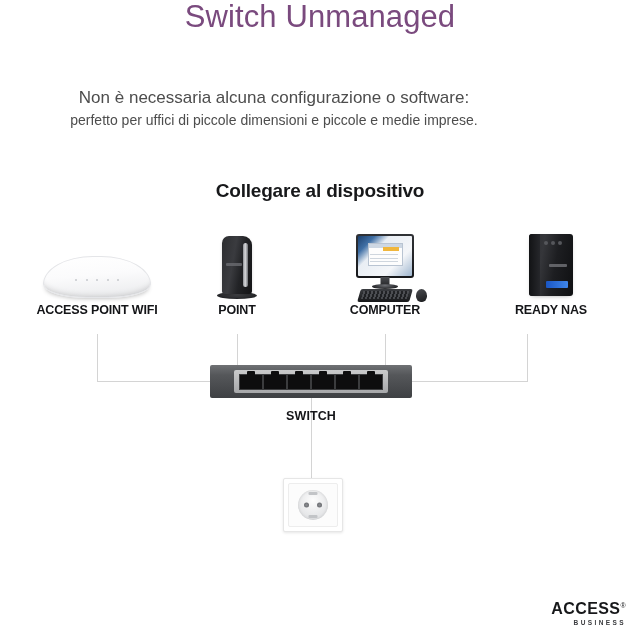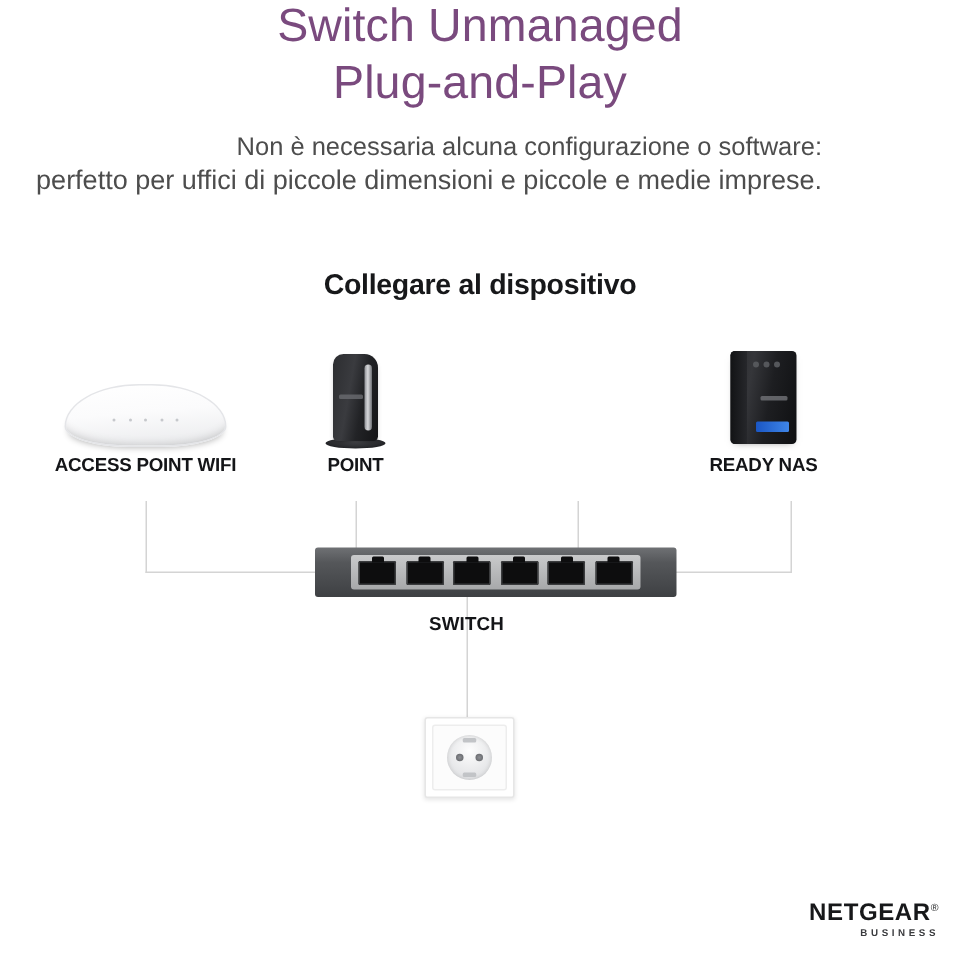--- a/index.html
+++ b/index.html
@@ -18,27 +18,27 @@
     position:absolute;left:0;top:-2px;width:640px;
     text-align:center;
     color:#7a4a7e;
     font-size:31px;
     font-weight:300;
     line-height:38px;
     letter-spacing:.1px;
   }
   .subtitle{
     position:absolute;left:0;top:86px;width:548px;
-    text-align:right;
+    text-align:center;
     color:#4d4d4d;
     font-size:17px;
     font-weight:300;
     line-height:23px;
   }
-  .subtitle .l2{display:block;font-size:18px;}
+  .subtitle .l2{display:block;font-size:14px;}
 
   .section-head{
     position:absolute;left:0;top:180px;width:640px;
     text-align:center;
     color:#17181a;
     font-size:19px;
     font-weight:bold;
     letter-spacing:-.2px;
   }
   .bottom-head{
@@ -58,21 +58,21 @@
     text-align:center;
     color:#141518;
     font-size:12.5px;
     font-weight:bold;
     letter-spacing:-.15px;
     white-space:nowrap;
   }
   #dev-ap{left:17px;top:232px;width:160px;}
   #dev-modem{left:187px;top:232px;width:100px;}
   #dev-computer{left:325px;top:232px;width:120px;}
-  #dev-nas{left:449px;top:232px;width:120px;}
+  #dev-nas{left:491px;top:232px;width:120px;}
   .device .cap{top:71px;}
 
   
   .ap-body{
     position:absolute;left:50%;top:24px;transform:translateX(-50%);
     width:106px;height:40px;
     background:linear-gradient(175deg,#ffffff 0%,#fbfbfc 45%,#e9eaec 100%);
     border-radius:48% 48% 42% 42% / 70% 70% 34% 34%;
     box-shadow:0 3px 5px -3px rgba(0,0,0,.33), inset 0 -5px 7px -6px rgba(0,0,0,.25);
     border:1px solid #e4e5e8;
@@ -154,21 +154,21 @@
   .nas-top-leds i{width:4px;height:4px;border-radius:50%;background:#55575b;}
   .nas-badge{position:absolute;right:6px;top:30px;width:18px;height:3px;background:#6d6f73;border-radius:1px;opacity:.85;}
   .nas-blue{position:absolute;right:5px;bottom:8px;width:22px;height:7px;background:linear-gradient(90deg,#1a56c4,#3f86e8);border-radius:1px;}
 
   
   .line{position:absolute;background:#d4d4d4;}
   .vline{width:1px;}
   .hline{height:1px;}
 
   
-  .switch-wrap{position:absolute;left:210px;top:365px;width:202px;height:33px;padding-left:39px;}
+  .switch-wrap{position:absolute;left:210px;top:365px;width:202px;height:33px;}
   .switch-outer{
     position:absolute;inset:0;
     background:linear-gradient(180deg,#6f7174 0%,#55575a 30%,#3e4043 100%);
     border-radius:2px;
   }
   .switch-inner{
     position:absolute;left:24px;right:24px;top:5px;bottom:5px;
     background:linear-gradient(180deg,#c9cacb,#a7a8aa);
     border-radius:2px;
     display:flex;align-items:center;justify-content:space-between;
@@ -237,21 +237,20 @@
     letter-spacing:2.4px;line-height:9px;margin-top:1px;
   }
 </style>
 </head>
 <body>
 
 <div class="stage">
 
   <div class="title">
     <div>Switch Unmanaged</div>
-    <div>Plug-and-Play</div>
   </div>
 
   <div class="subtitle">
     <div>Non è necessaria alcuna configurazione o software:</div>
     <div class="l2">perfetto per uffici di piccole dimensioni e piccole e medie imprese.</div>
   </div>
 
   <div class="section-head">Collegare al dispositivo</div>
 
   <div class="device" id="dev-ap">
@@ -273,20 +272,38 @@
     <div class="art">
       <div class="modem-stand"></div>
       <div class="modem-body">
         <div class="modem-strip"></div>
         <div class="modem-logo"></div>
       </div>
     </div>
     <div class="cap">POINT</div>
   </div>
 
+  <div class="device" id="dev-computer">
+    <div class="art">
+      <div class="mon-frame">
+        <div class="mon-screen">
+          <div class="w1"></div>
+          <div class="w2"></div>
+          <div class="r" style="top:46%"></div>
+          <div class="r" style="top:54%"></div>
+          <div class="r" style="top:62%"></div>
+        </div>
+      </div>
+      <div class="mon-neck"></div>
+      <div class="mon-base"></div>
+      <div class="keyboard"></div>
+      <div class="mouse"></div>
+    </div>
+    <div class="cap">COMPUTER</div>
+  </div>
 
   <div class="device" id="dev-nas">
     <div class="art">
       <div class="nas-body">
         <div class="nas-side"></div>
         <div class="nas-top-leds">
             <i></i>
             <i></i>
             <i></i>
           </div>
@@ -328,17 +345,17 @@
         <div class="clip t"></div>
         <div class="clip b"></div>
         <div class="hole l"></div>
         <div class="hole r"></div>
       </div>
     </div>
   </div>
 
 
   <div class="logo">
-    <div class="wm"><span>NETGEAR</span><sup>®</sup></div>
+    <div class="wm"><span>ACCESS</span><sup>®</sup></div>
     <div class="sub">BUSINESS</div>
   </div>
 
 </div>
 
 </body></html>

